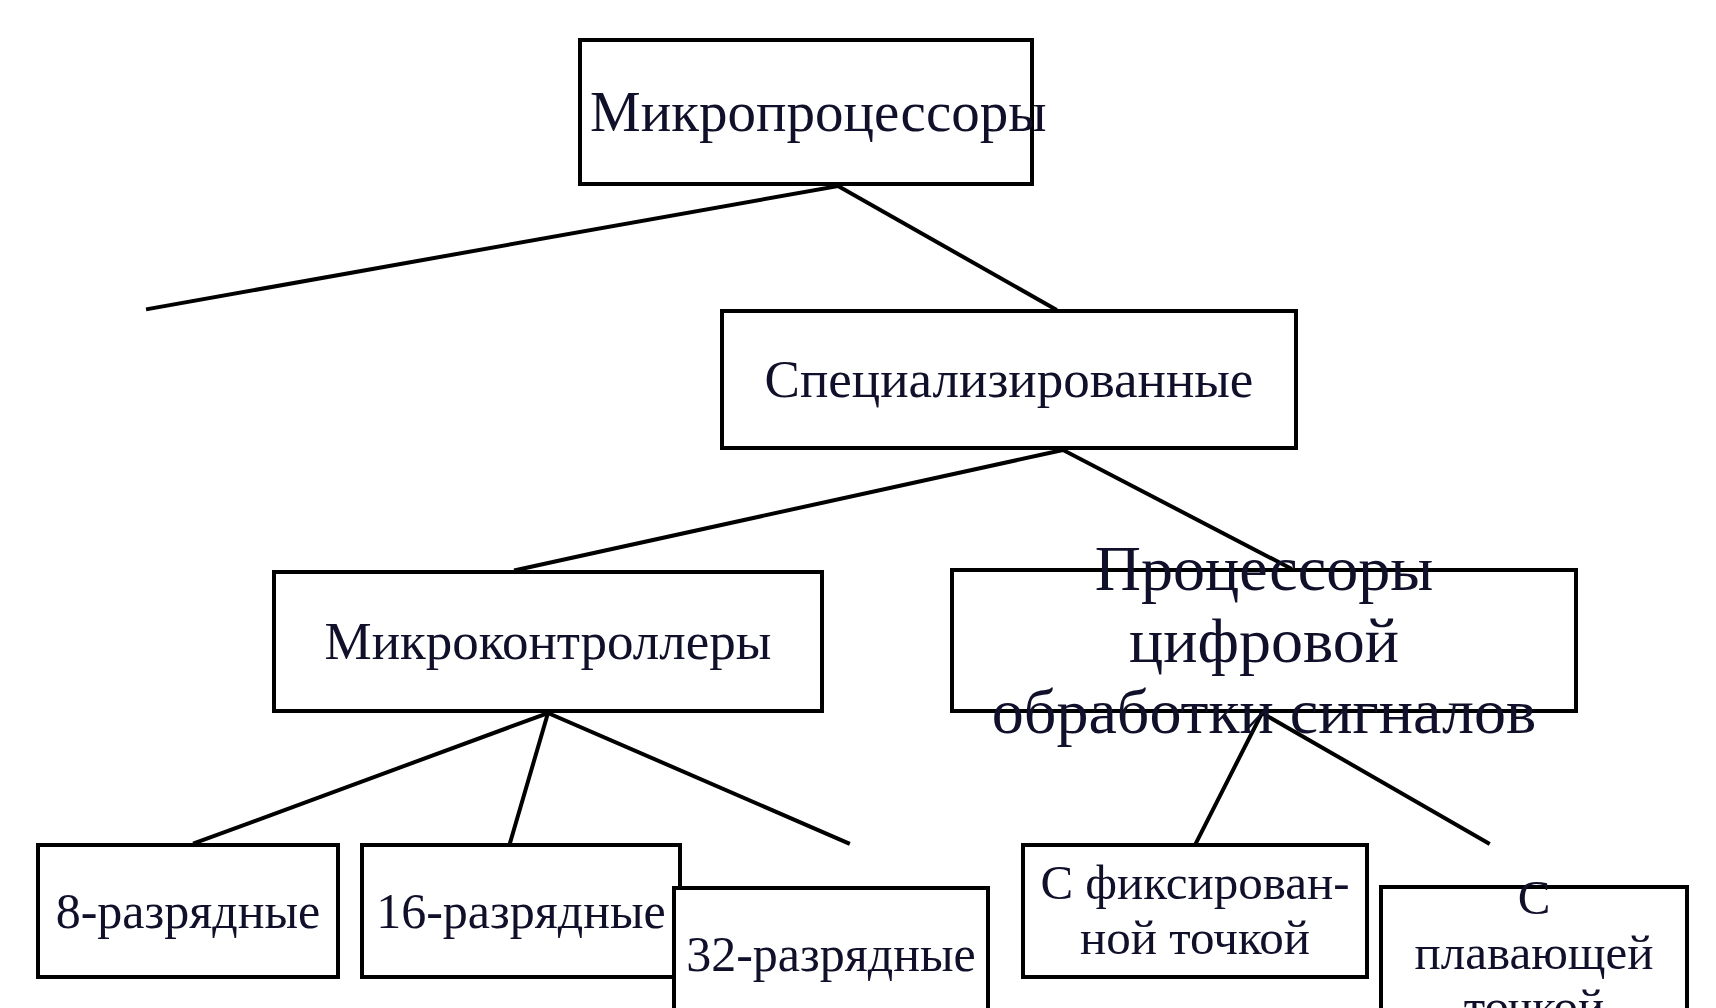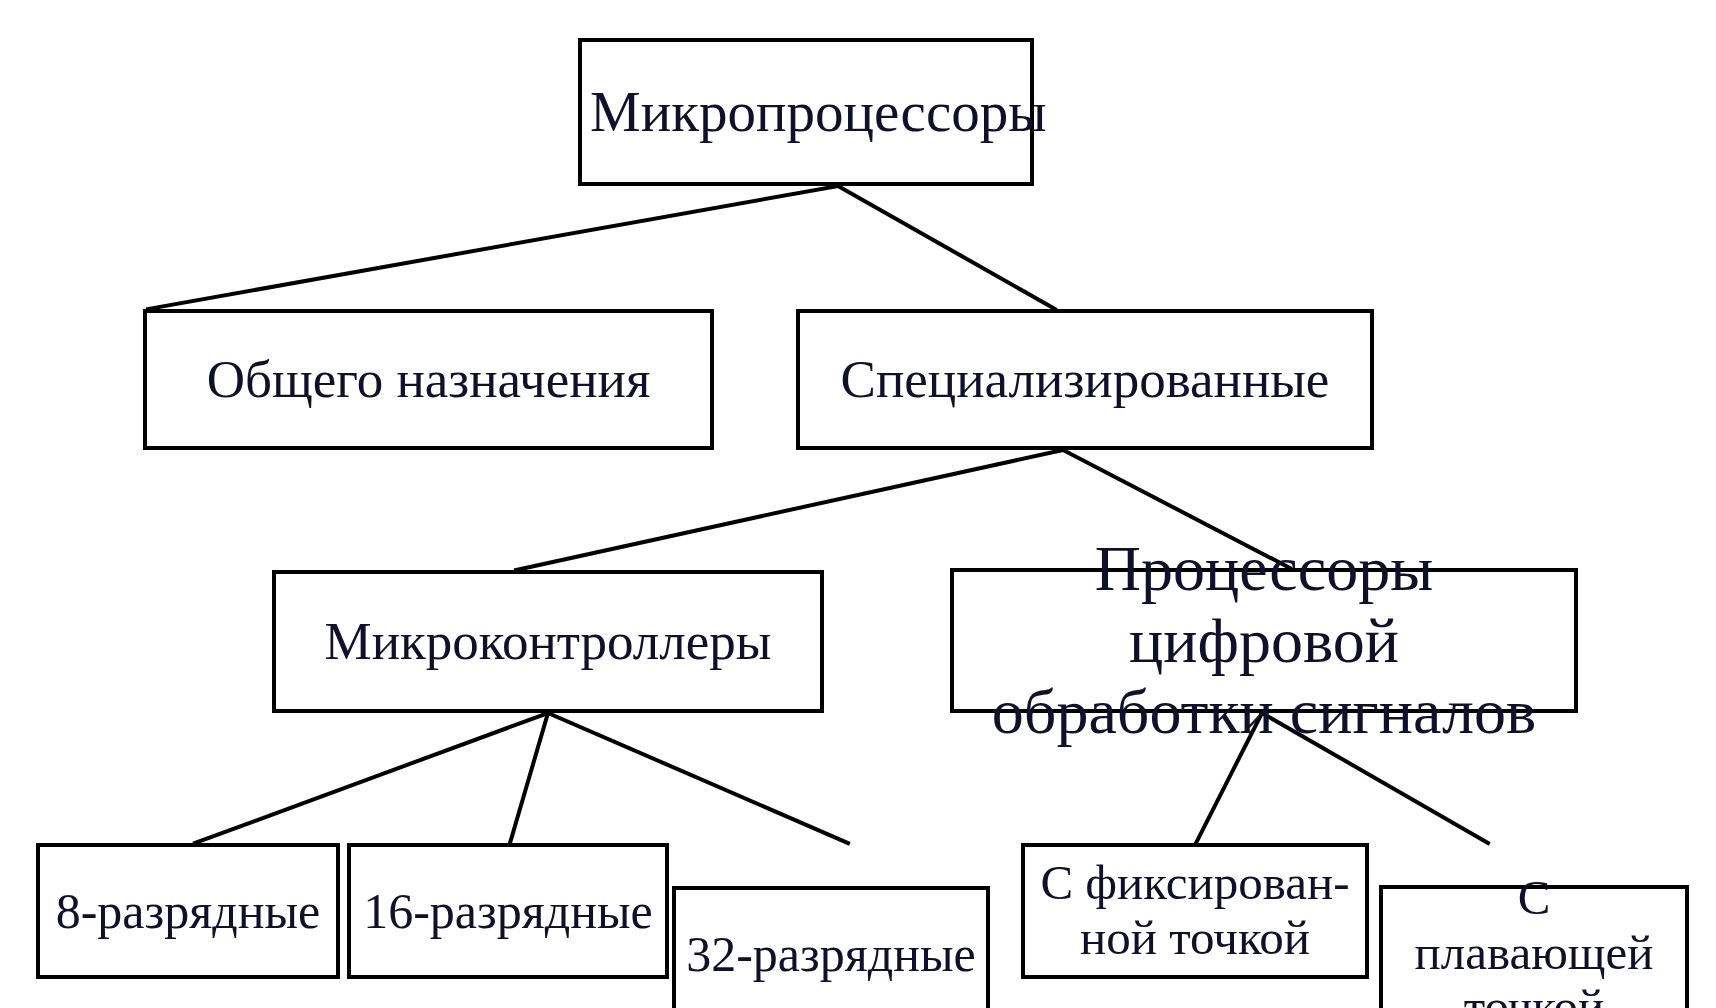--- a/index.html
+++ b/index.html
@@ -52,21 +52,21 @@
     padding-left: 8px;
   }
 
   
   #node-general {
     left: 143px; top: 309px;
     width: 571px; height: 141px;
     font-size: 53px;
   }
   #node-special {
-    left: 796px; top: 309px;
+    left: 720px; top: 309px;
     width: 578px; height: 141px;
     font-size: 53px;
   }
 
   
   #node-mcu {
     left: 272px; top: 570px;
     width: 552px; height: 143px;
     font-size: 53px;
   }
@@ -76,21 +76,21 @@
     font-size: 64px;
   }
 
   
   #node-bit8 {
     left: 36px; top: 843px;
     width: 304px; height: 136px;
     font-size: 50px;
   }
   #node-bit16 {
-    left: 347px; top: 843px;
+    left: 360px; top: 843px;
     width: 322px; height: 136px;
     font-size: 50px;
   }
   #node-bit32 {
     left: 672px; top: 843px;
     width: 318px; height: 136px;
     font-size: 50px;
     margin-top: 43px;
   }
   #node-fixed {
@@ -124,23 +124,20 @@
 
       <line x1="1262" y1="713" x2="1196" y2="843"></line>
       <line x1="1262" y1="713" x2="1488" y2="843"></line>
     </g>
   </svg>
 
   <div class="node" id="node-root">
     <span class="node-label">Микропроцессоры</span>
   </div>
 
-  <div class="node" id="node-general">
-    <span class="node-label">Общего назначения</span>
-  </div>
   <div class="node" id="node-special">
     <span class="node-label">Специализированные</span>
   </div>
 
   <div class="node" id="node-mcu">
     <span class="node-label">Микроконтроллеры</span>
   </div>
   <div class="node" id="node-dsp">
     <span class="node-label">Процессоры цифровой
 обработки сигналов</span>

